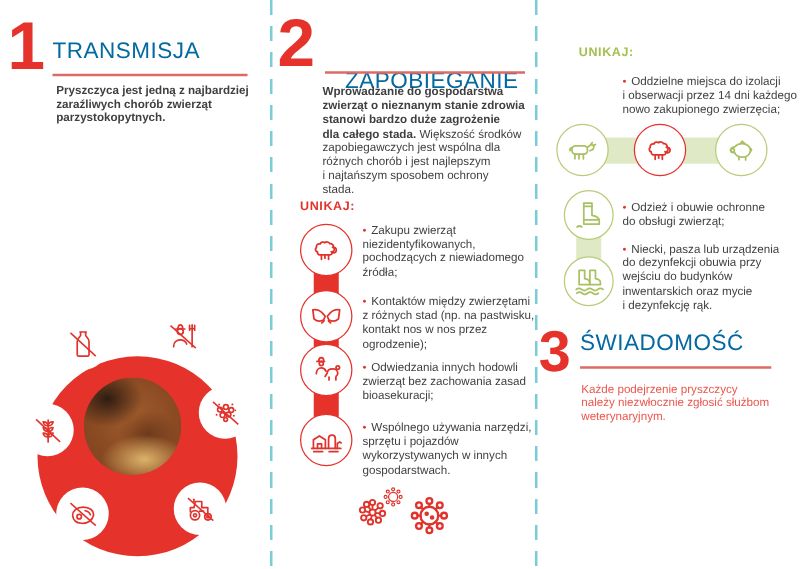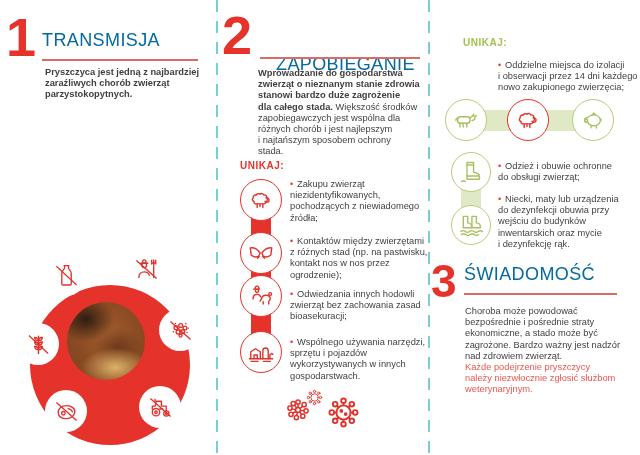--- a/index.html
+++ b/index.html
@@ -354,32 +354,27 @@
       </svg>
   </div>
 
   <div class="item" style="left:498px;top:161px;width:140px;">
       <span class="bullet">•</span>
       <div class="item-text">Odzież i obuwie ochronne
 do obsługi zwierząt;</div>
     </div>
   <div class="item" style="left:498px;top:194px;width:140px;">
       <span class="bullet">•</span>
-      <div class="item-text">Niecki, maty lub urządzenia
+      <div class="item-text">Niecki, pasza lub urządzenia
 do dezynfekcji obuwia przy
 wejściu do budynków
 inwentarskich oraz mycie
 i dezynfekcję rąk.</div>
     </div>
 
   <div class="big-num" style="left:431px;top:258px;font-size:46px;">3</div>
   <h1 class="title" style="left:464px;top:264px;">ŚWIADOMOŚĆ</h1>
   <div class="rule" style="left:464px;top:293px;width:153px;"></div>
-  <p class="para" style="left:465px;top:306px;width:172px;"><span class="dark">Choroba może powodować
-bezpośrednie i pośrednie straty
-ekonomiczne, a stado może być
-zagrożone. Bardzo ważny jest nadzór
-nad zdrowiem zwierząt.
-</span><span class="red">Każde podejrzenie pryszczycy
+  <p class="para" style="left:465px;top:306px;width:172px;"><span class="red">Każde podejrzenie pryszczycy
 należy niezwłocznie zgłosić służbom
 weterynaryjnym.
 </span></p>
 </section>
 
 </body></html>

